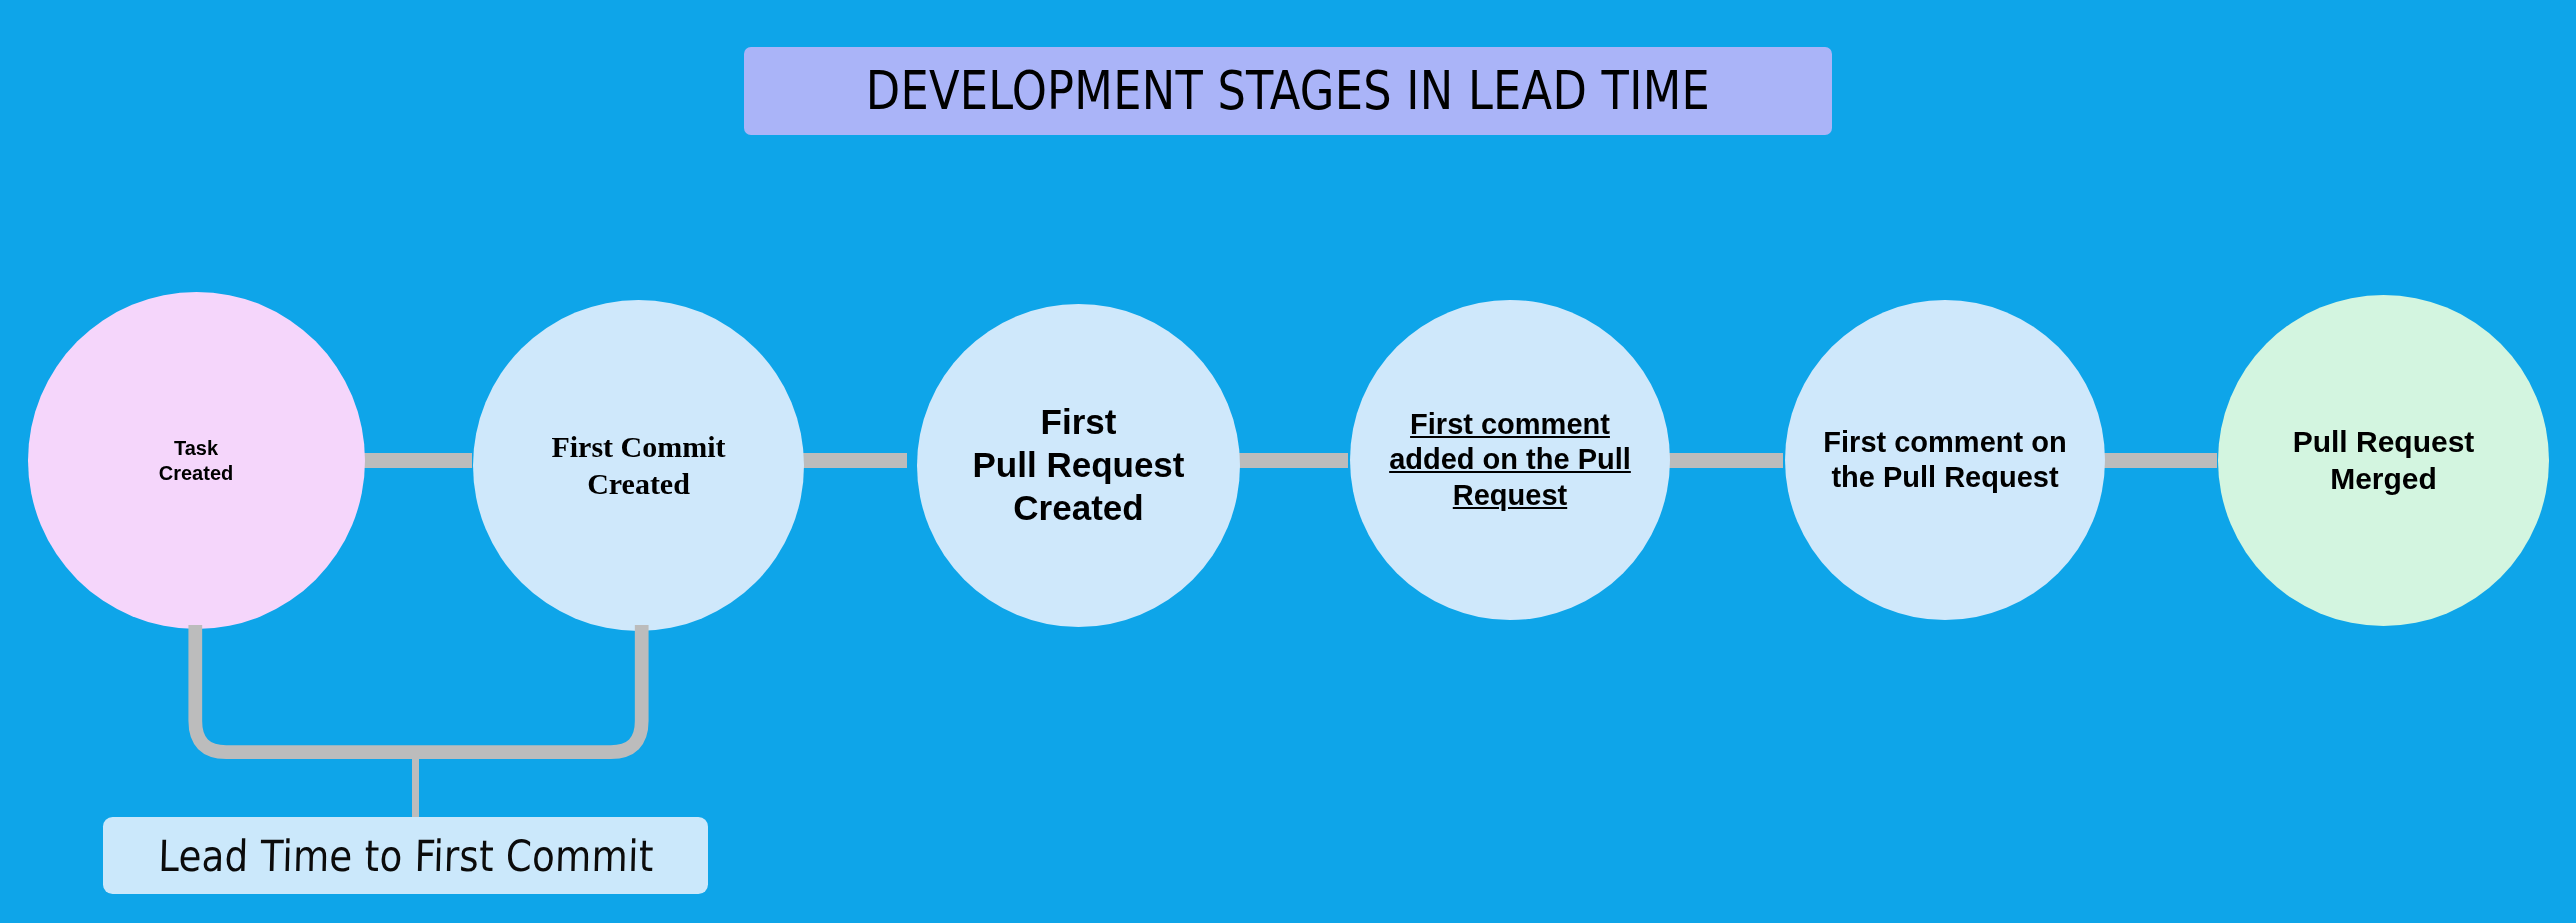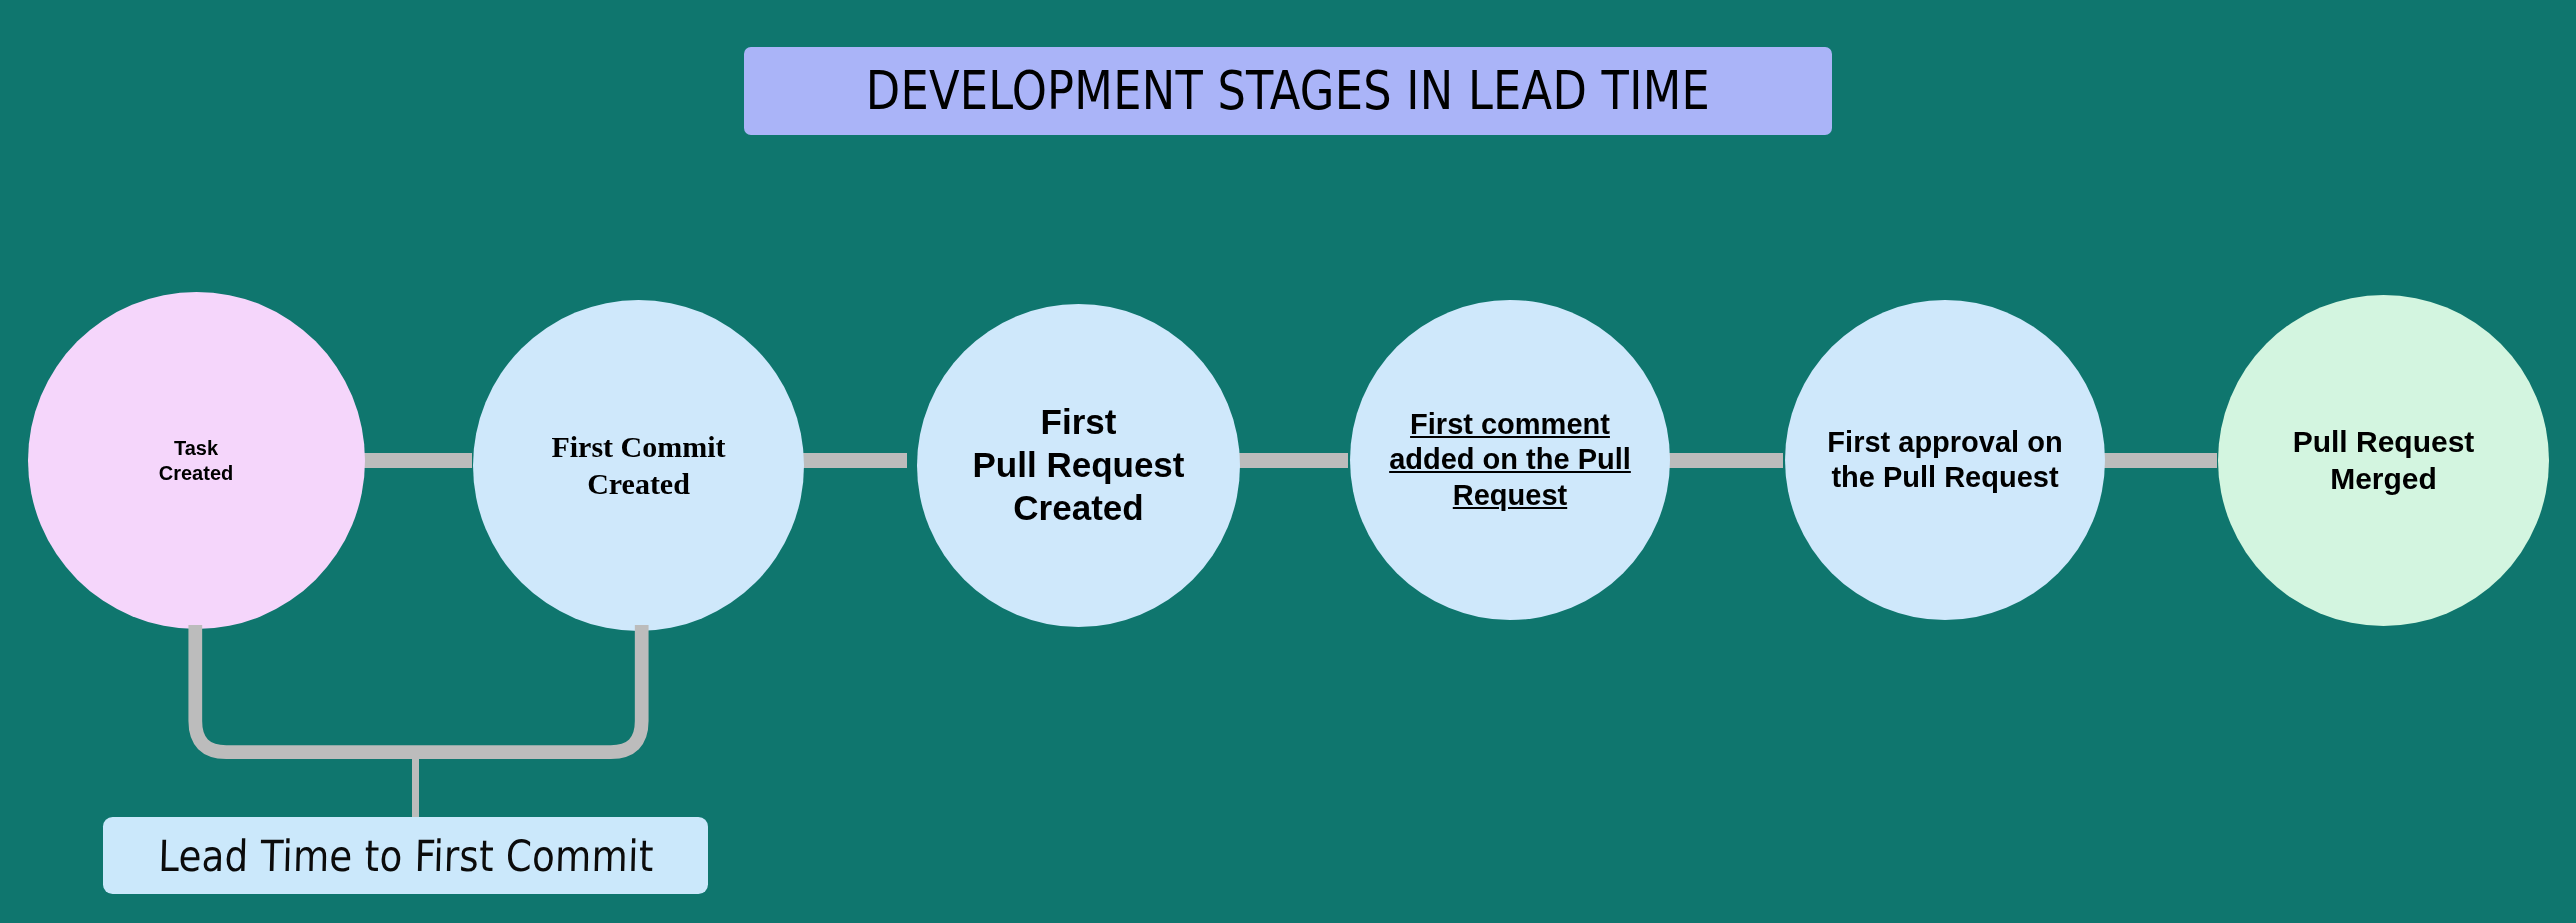--- a/index.html
+++ b/index.html
@@ -10,21 +10,21 @@
   }
   body {
     font-family: "Liberation Sans", sans-serif;
     -webkit-font-smoothing: antialiased;
   }
 
   #canvas {
     position: relative;
     width: 2576px;
     height: 923px;
-    background: #0f766e;
+    background: #0ea5e9;
     overflow: hidden;
   }
 
   
   #title-banner {
     position: absolute;
     left: 744px;
     top: 47px;
     width: 1088px;
     height: 88px;
@@ -147,21 +147,21 @@
 Created</span>
   </div>
 
   <div class="node" style="left:1350px; top:300px; width:320px; height:320px; background:#cfe8fb;">
     <span class="node-label" style="font-size:29px; padding:0;text-decoration:underline;">First comment
 added on the Pull
 Request</span>
   </div>
 
   <div class="node" style="left:1785px; top:300px; width:320px; height:320px; background:#cfe8fb;">
-    <span class="node-label" style="font-size:29px; padding:0;">First approval on
+    <span class="node-label" style="font-size:29px; padding:0;">First comment on
 the Pull Request</span>
   </div>
 
   <div class="node" style="left:2218px; top:295px; width:331px; height:331px; background:#d3f5e0;">
     <span class="node-label" style="font-size:30px;">Pull Request
 Merged</span>
   </div>
 
   <svg id="bracket" viewBox="0 0 680 205">
     <path d="M 15 10 L 15 150 Q 15 195 60 195 L 620 195 Q 665 195 665 150 L 665 10" fill="none" stroke="#bcbcbc" stroke-width="20" stroke-linecap="butt"></path>

